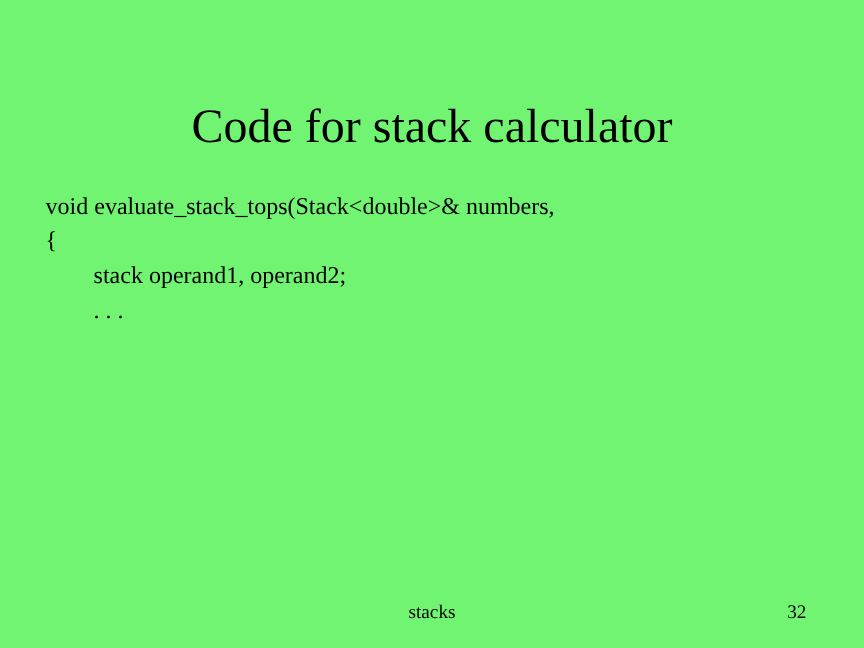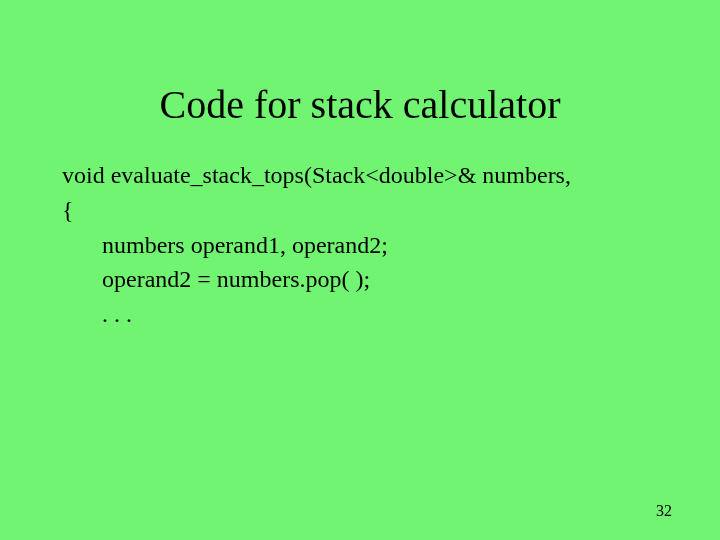--- a/index.html
+++ b/index.html
@@ -19,25 +19,24 @@
     box-sizing: border-box;
   }
   .title {
     text-align: center;
     font-size: 40px;
     padding-top: 81px;
     padding-bottom: 30px;
     font-weight: normal;
   }
   .body {
-    font-size: 24px;
+    font-size: 20px;
     line-height: 1.45;
     padding-left: 38px;
     padding-right: 17px;
-    margin-left: 24px;
   }
   .indent {
     padding-left: 40px;
   }
   .footer-center {
     position: absolute;
     bottom: 20px;
     left: 0;
     right: 0;
     text-align: center;
@@ -53,20 +52,20 @@
 </head>
 <body>
 
 <div class="slide">
 
   <div class="title">Code for stack calculator</div>
 
   <div class="body">
     <div>void evaluate_stack_tops(Stack&lt;double&gt;&amp; numbers,</div>
     <div>{</div>
-    <div class="indent">numbers operand1, operand2;</div>
-    <div class="indent">operand2 = numbers.pop( );</div>
+    <div class="indent">stack operand1, operand2;</div>
     <div class="indent">. . .</div>
   </div>
 
+  <div class="footer-center">stacks</div>
   <div class="footer-right">32</div>
 
 </div>
 
 </body></html>

